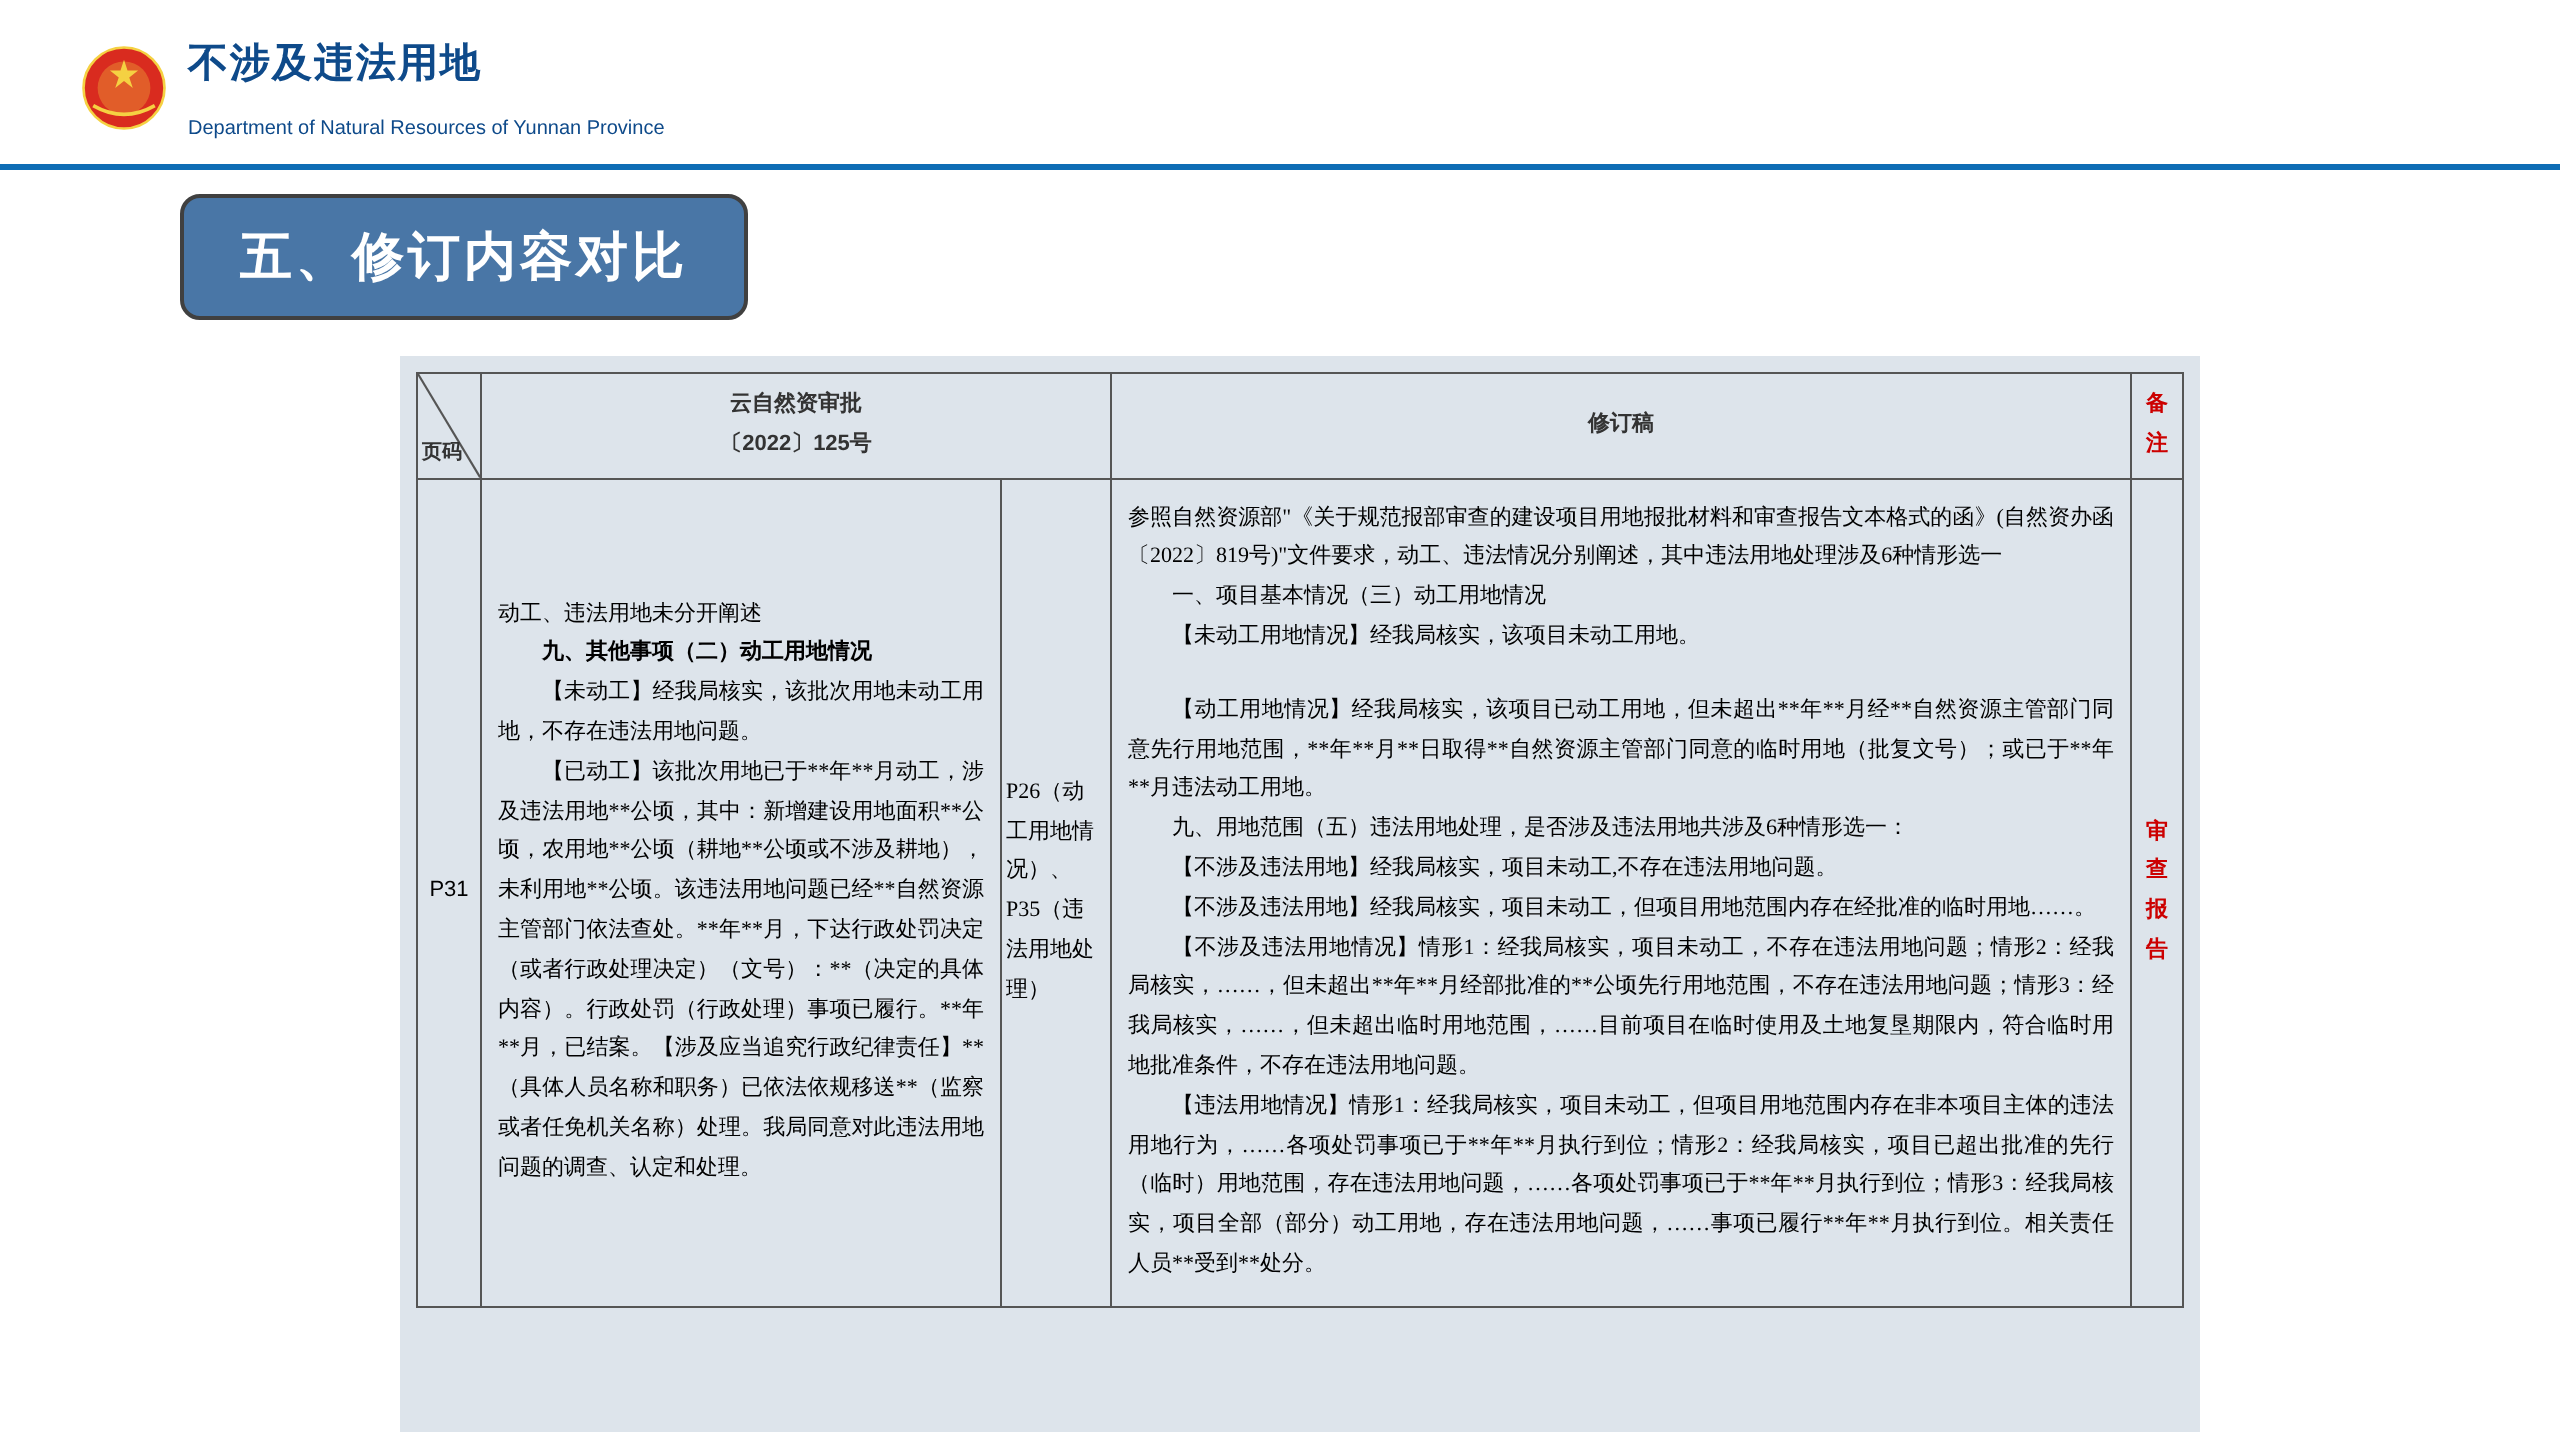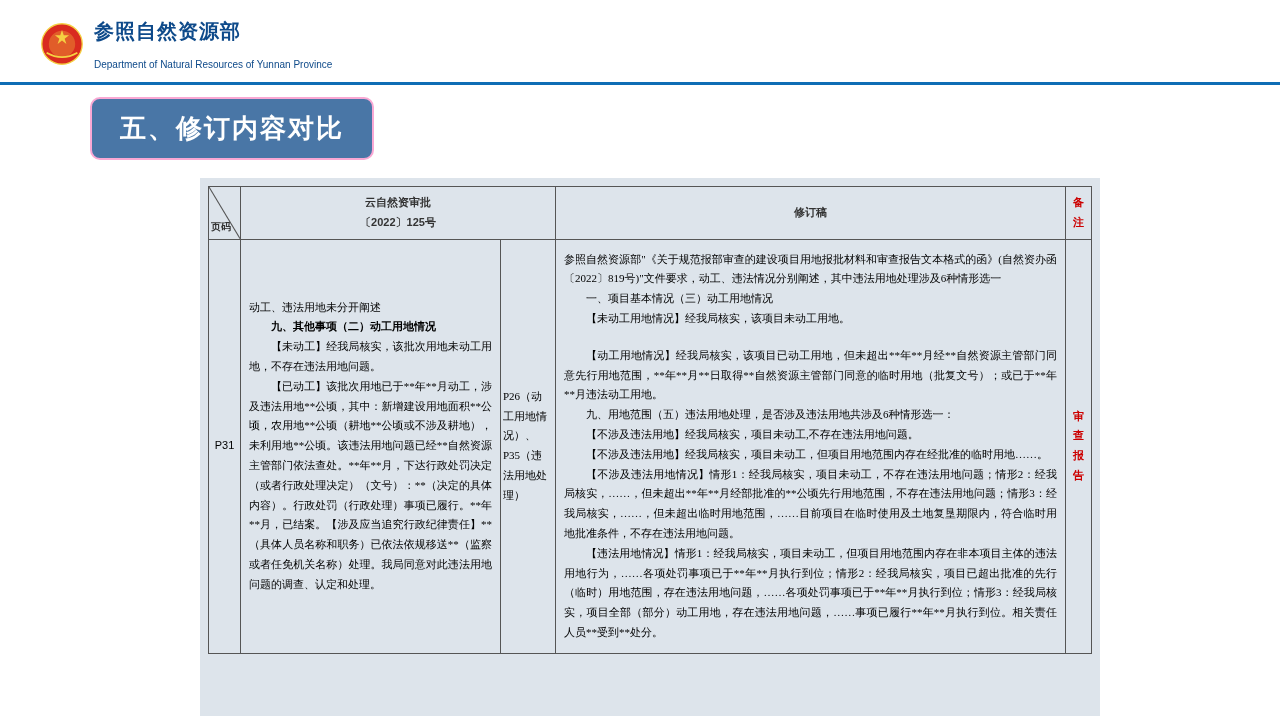--- a/index.html
+++ b/index.html
@@ -6,21 +6,21 @@
     body { width: 1280px; height: 720px; font-family: "Microsoft YaHei", "SimSun", sans-serif; background: #fff; overflow: hidden; }
     
     .header { display: flex; align-items: center; padding: 18px 40px 12px; border-bottom: 3px solid #0e6db5; }
     .emblem { width: 44px; height: 44px; margin-right: 10px; }
     .emblem svg { width: 100%; height: 100%; }
     .header-text { display: flex; flex-direction: column; }
     .header-title { color: #0e4a8a; font-size: 20px; font-weight: bold; letter-spacing: 1px; }
     .header-sub { color: #0e4a8a; font-size: 10px; margin-top: 14px; }
     
     .content { padding: 12px 40px 0 90px; }
-    .section-tab { display: inline-block; background: #4976a6; color: #fff; font-size: 26px; font-weight: bold; padding: 12px 28px; border-radius: 10px; border: 2px solid #f9a8d4; letter-spacing: 2px; }
+    .section-tab { display: inline-block; background: #4976a6; color: #fff; font-size: 26px; font-weight: bold; padding: 12px 28px; border-radius: 10px; border: 2px solid #404040; letter-spacing: 2px; }
     
     .table-wrap { margin: 18px 0 0 110px; background: #dde4eb; padding: 8px; width: 900px; height: 538px; overflow: hidden; }
     table { border-collapse: collapse; width: 100%; table-layout: fixed; }
     th, td { border: 1px solid #555; font-size: 11px; line-height: 1.8; vertical-align: middle; }
     th { font-weight: bold; text-align: center; padding: 6px 2px; color: #333; }
     th.remark-h { color: #c00; }
     .remark-cell { color: #c00; text-align: center; font-weight: bold; letter-spacing: 0; padding: 4px 2px; }
     .page-cell { text-align: center; padding: 4px 2px; }
     .text-cell { padding: 10px 8px; text-align: justify; font-family: "SimSun", serif; }
     .mid-cell { text-align: left; padding: 4px 2px; font-family: "SimSun", serif; }
@@ -43,21 +43,21 @@
 <div class="header">
   <div class="emblem">
     <svg viewBox="0 0 100 100">
       <circle cx="50" cy="50" r="46" fill="#d92b1f" stroke="#f5d142" stroke-width="3"></circle>
       <circle cx="50" cy="50" r="30" fill="#f5d142" opacity="0.3"></circle>
       <polygon points="50,18 54,30 66,30 56,38 60,50 50,42 40,50 44,38 34,30 46,30" fill="#f5d142"></polygon>
       <path d="M 15 70 Q 50 90 85 70" stroke="#f5d142" stroke-width="4" fill="none"></path>
     </svg>
   </div>
   <div class="header-text">
-    <div class="header-title">参照自然资源部</div>
+    <div class="header-title">不涉及违法用地</div>
     <div class="header-sub">Department of Natural Resources of Yunnan Province</div>
   </div>
 </div>
 
 <div class="content">
   <div class="section-tab">五、修订内容对比</div>
   
   <div class="table-wrap">
     <table>
       <colgroup>

